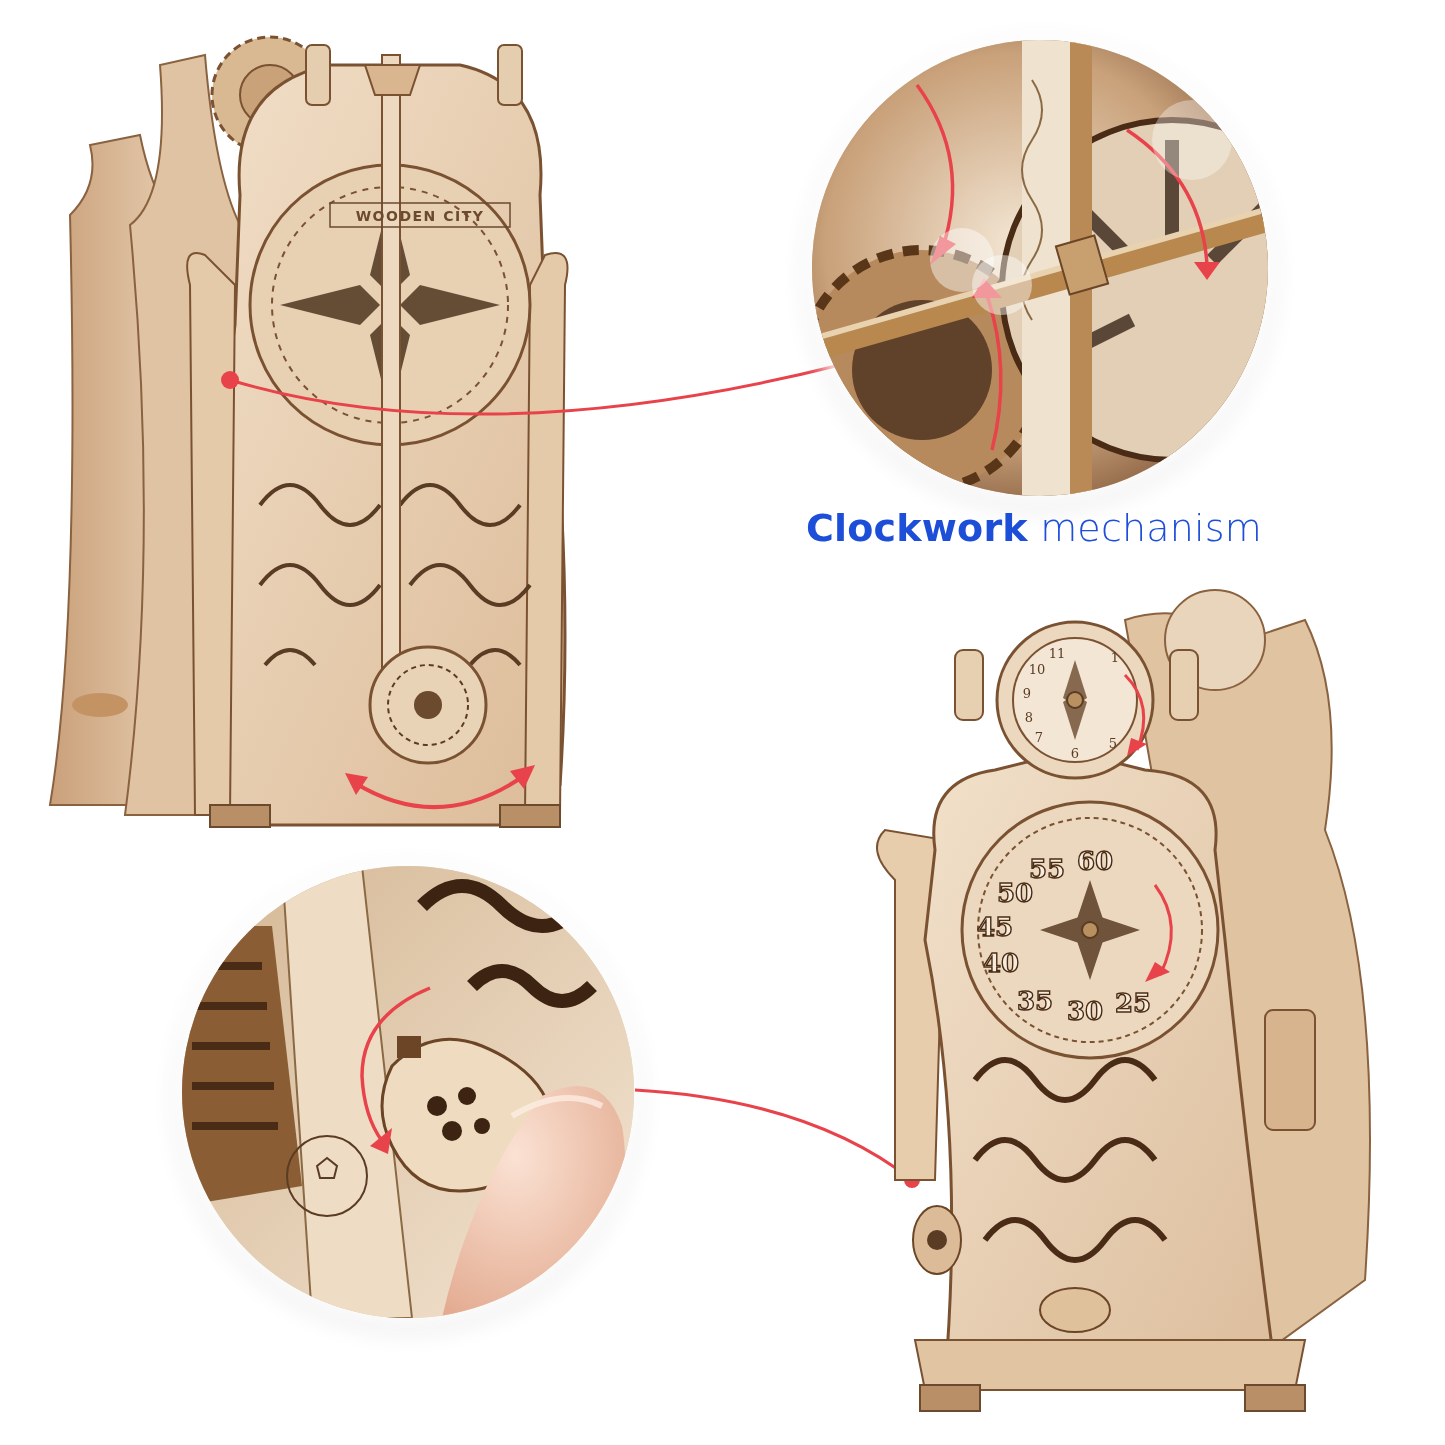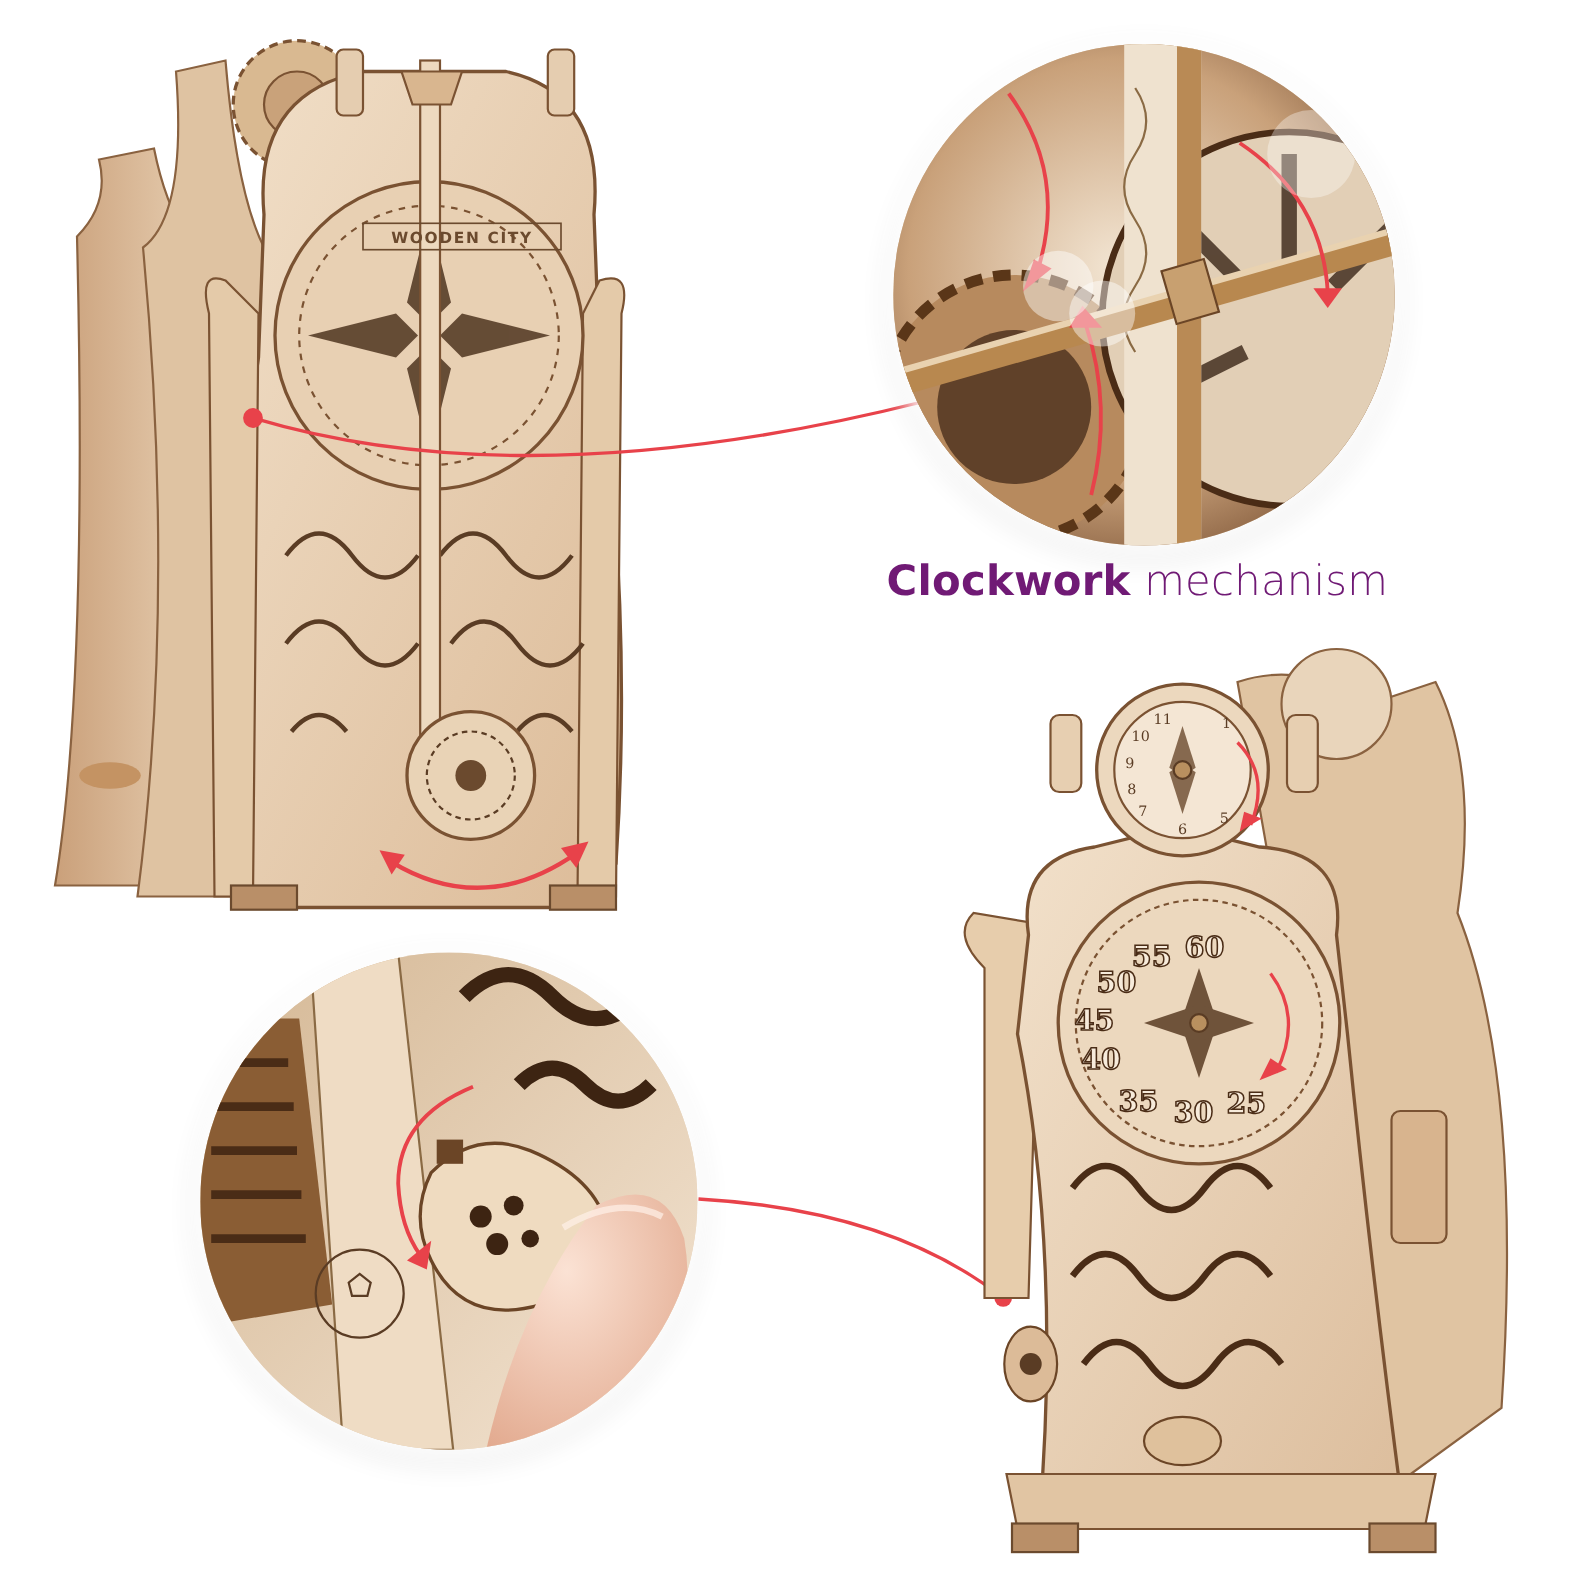--- a/index.html
+++ b/index.html
@@ -1,20 +1,20 @@
 <!DOCTYPE html>
 <html><head>
   <meta charset="utf-8">
   <style>
     html, body { margin: 0; padding: 0; background: #ffffff; }
     body { width: 1445px; height: 1445px; position: relative; overflow: hidden;
            font-family: "DejaVu Sans", "Liberation Sans", sans-serif; }
     .abs { position: absolute; }
     .scene { position: absolute; inset: 0; }
-    .caption { position: absolute; font-size: 38px; color: #701a75; letter-spacing: 0.2px; white-space: nowrap; }
+    .caption { position: absolute; font-size: 38px; color: #1d4ed8; letter-spacing: 0.2px; white-space: nowrap; }
     .caption b { font-weight: 700; }
     .caption span.light { font-weight: 300; }
     .circle { position: absolute; border-radius: 50%; overflow: hidden;
               box-shadow: 0 0 22px 8px rgba(255,255,255,1), 0 8px 30px rgba(0,0,0,0.12); }
   </style>
 </head>
 <body>
 
 <div class="scene">
 

